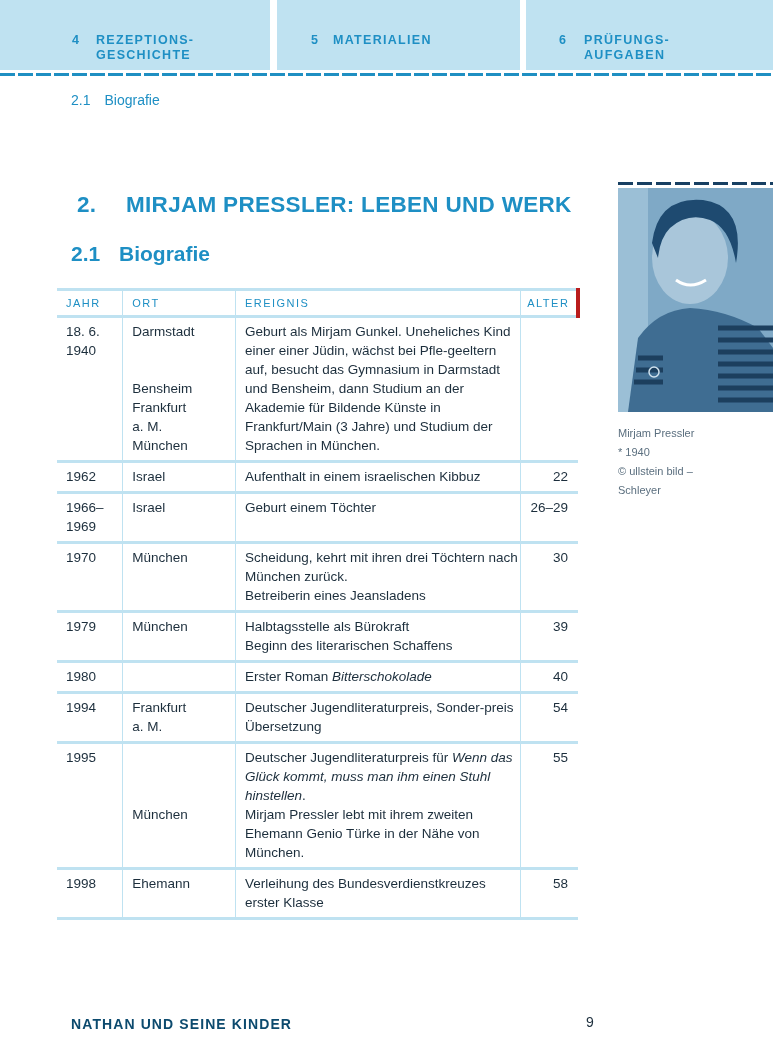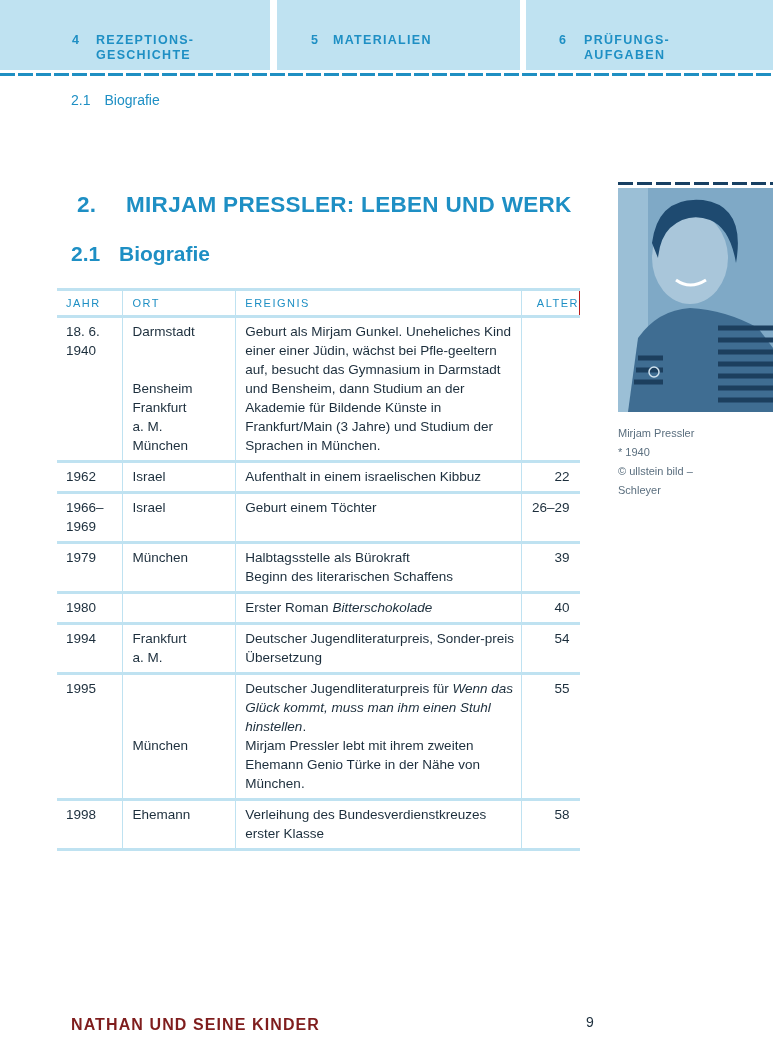--- a/index.html
+++ b/index.html
@@ -23,35 +23,35 @@
   .running .sp { display: inline-block; width: 14px; }
 
   .h1 { position: absolute; left: 71px; top: 192px; font-size: 22.5px; font-weight: bold; color: #1e8fc4; letter-spacing: 0.3px; margin-left: 6px; }
   .h1 .n { display: inline-block; width: 49px; }
   .h2 { position: absolute; left: 71px; top: 242px; font-size: 21px; font-weight: bold; color: #1e8fc4; }
   .h2 .n { display: inline-block; width: 48px; }
 
   table.bio { position: absolute; left: 57px; top: 288px; width: 523px; border-collapse: collapse; font-size: 13.5px; line-height: 19px; color: #1c2e3c; }
   table.bio th { font-weight: normal; font-size: 11px; letter-spacing: 1.5px; color: #1e8fc4; text-align: left; height: 27px; padding: 0 0 0 9px; border-top: 3px solid #bfe2f1; border-bottom: 3px solid #bfe2f1; }
   table.bio th + th, table.bio td + td { border-left: 1px solid #bfe2f1; }
-  table.bio th:last-child { border-right: 1px solid #b91c1c; text-align: right; padding: 0; }
+  table.bio th:last-child { border-right: 4px solid #b91c1c; text-align: center; padding: 0; }
   table.bio td { vertical-align: top; padding: 4px 0 5px 9px; border-bottom: 3px solid #bfe2f1; }
   table.bio td:last-child { text-align: right; padding-right: 10px; }
   .c1 { width: 66px; } .c2 { width: 113px; } .c3 { width: 286px; } .c4 { width: 58px; }
   .cellblock { white-space: pre-line; }
   .gap { height: 19px; }
   em { font-style: italic; }
 
   .side-dash { position: absolute; left: 618px; top: 182px; width: 155px; height: 3px;
     background: repeating-linear-gradient(90deg, #173f62 0 15px, transparent 15px 19px); }
   .photo { position: absolute; left: 618px; top: 188px; width: 155px; height: 224px; overflow: hidden;
     background: linear-gradient(135deg, #8fb6d0 0%, #6d9dbf 40%, #3d7099 100%); }
   .caption { position: absolute; left: 618px; top: 424px; font-size: 11px; line-height: 19px; color: #5b6f7f; white-space: pre-line; }
 
-  .footer-title { position: absolute; left: 71px; top: 1016px; font-size: 16px; font-weight: bold; letter-spacing: 1.1px; color: #7f1d1d; }
+  .footer-title { position: absolute; left: 71px; top: 1016px; font-size: 14px; font-weight: bold; letter-spacing: 1.1px; color: #0c4a6e; }
   .page-num { position: absolute; left: 586px; top: 1014px; font-size: 14px; color: #1c2e3c; }
 </style>
 </head>
 <body>
 
 <div class="tab" id="tab1">
   <span class="num">4</span>
   <span class="lbl">REZEPTIONS-
 GESCHICHTE</span>
 </div>
@@ -107,20 +107,27 @@
       <td>Israel</td>
       <td>Aufenthalt in einem israelischen Kibbuz</td>
       <td>22</td>
     </tr>
     <tr>
       <td class="cellblock">1966–
 1969</td>
       <td>Israel</td>
       <td>Geburt einem Töchter</td>
       <td>26–29</td>
+    </tr>
+    <tr>
+      <td>1970</td>
+      <td>München</td>
+      <td class="cellblock">Scheidung, kehrt mit ihren drei Töchtern nach München zurück.
+Betreiberin eines Jeansladens</td>
+      <td>30</td>
     </tr>
     <tr>
       <td>1979</td>
       <td>München</td>
       <td class="cellblock">Halbtagsstelle als Bürokraft
 Beginn des literarischen Schaffens</td>
       <td>39</td>
     </tr>
     <tr>
       <td>1980</td>

